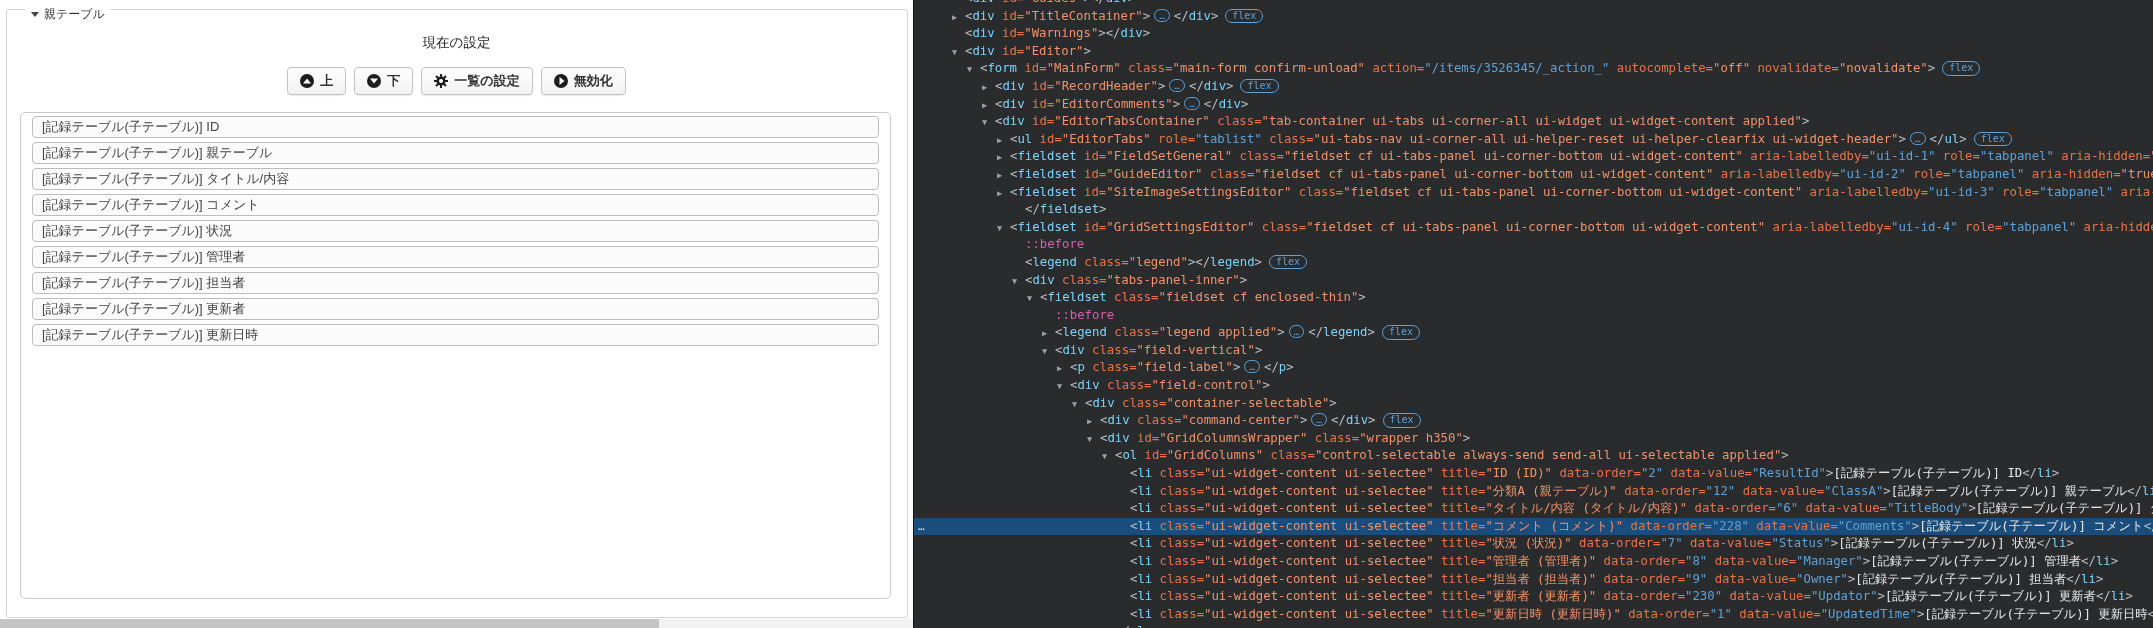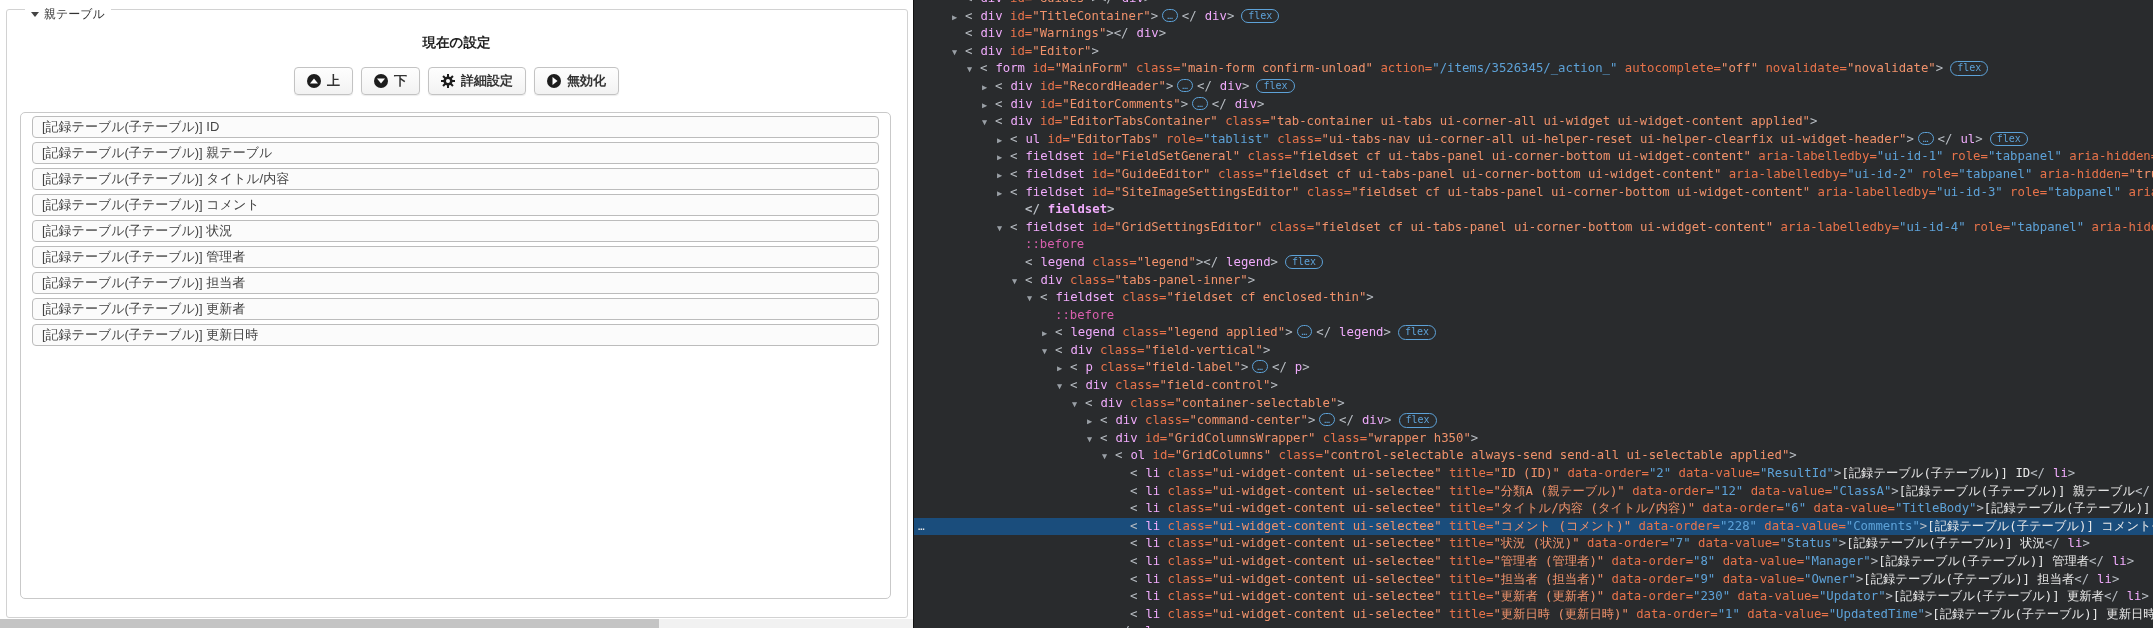--- a/index.html
+++ b/index.html
@@ -8,21 +8,21 @@
 
   
   #page{position:absolute;left:0;top:0;width:913px;height:628px;background:#fff;}
   .fieldset-box{position:absolute;left:6px;top:9px;width:900px;height:607px;
     border:1px solid #d2d2d2;border-radius:3px;}
   .fieldset-legend{position:absolute;left:18px;top:-4px;background:#fff;padding:0 6px;
     font-size:12px;color:#333;white-space:nowrap;}
   .tri-down{display:inline-block;width:0;height:0;border-left:4px solid transparent;
     border-right:4px solid transparent;border-top:5px solid #444;margin-right:5px;vertical-align:1px;}
   .heading{position:absolute;left:0;top:34px;width:913px;text-align:center;
-    font-size:13.5px;color:#222;font-weight:bold;}
+    font-size:13.5px;color:#222;}
   .btn-row{position:absolute;left:0;top:67px;width:913px;display:flex;
     justify-content:center;gap:8px;}
   .btn{display:inline-flex;align-items:center;height:28px;padding:0 12px;
     background:linear-gradient(#fefefe,#f2f2f2);border:1px solid #c3c3c3;border-radius:4px;
     box-shadow:0 1px 1px rgba(0,0,0,.08);font-size:13px;font-weight:600;color:#333;cursor:pointer;}
   .ci{display:inline-block;width:14px;height:14px;border-radius:50%;background:#1d1d1d;
     position:relative;margin-right:6px;}
   .ci::after{content:"";position:absolute;left:50%;top:50%;transform:translate(-50%,-50%);
     border-style:solid;}
   .ci.up::after{border-width:0 4px 5px 4px;border-color:transparent transparent #fff transparent;}
@@ -40,21 +40,21 @@
 
   
   #devtools{position:absolute;left:913px;top:0;width:1240px;height:628px;background:#292b2d;
     overflow:hidden;border-left:1px solid #111;
     font-family:"DejaVu Sans Mono","Liberation Mono",monospace;font-size:12.3px;color:#b8bdc3;}
   .dt-line{position:relative;height:17.6px;line-height:17.6px;white-space:pre;}
   .dt-line:first-child{margin-top:-10px;}
   .dt-line.sel{background:#1a4d7c;}
   .arrow{display:inline-block;width:13px;color:#9aa0a6;font-size:8.5px;text-align:left;}
   .t-p{color:#b8bdc3;}
-  .t-tag{color:#f0abfc;margin-left:8px;}
+  .t-tag{color:#7dd3fc;}
   .t-attr{color:#e8734a;}
   .t-so{color:#f0926b;}
   .t-sb{color:#5da2d8;}
   .t-txt{color:#e8e8e8;}
   .t-ps{color:#d95fae;}
   .pill{display:inline-block;border:1px solid #5da2d8;color:#5da2d8;border-radius:8px;
     padding:0 4px;margin:0 4px;font-size:9.5px;line-height:11px;vertical-align:1px;}
   .badge{display:inline-block;border:1px solid #5da2d8;color:#5da2d8;border-radius:8px;
     padding:0 6px;margin-left:7px;font-size:10px;line-height:12.5px;vertical-align:1px;}
   .gutter-dots{position:absolute;left:4px;top:0;color:#e8e8e8;font-size:11px;letter-spacing:-1px;}
@@ -86,21 +86,21 @@
         <svg class="gear-svg" width="14" height="14" viewBox="0 0 14 14">
           <g fill="#1d1d1d">
             <rect x="6" y="0" width="2" height="14"></rect>
             <rect x="0" y="6" width="14" height="2"></rect>
             <rect x="6" y="0" width="2" height="14" transform="rotate(45 7 7)"></rect>
             <rect x="6" y="0" width="2" height="14" transform="rotate(-45 7 7)"></rect>
             <circle cx="7" cy="7" r="4.6"></circle>
           </g>
           <circle cx="7" cy="7" r="2" fill="#ffffff"></circle>
         </svg>
-        <span>詳細設定</span>
+        <span>一覧の設定</span>
       </button>
       <button class="btn">
         <span class="ci right"></span>
         <span>無効化</span>
       </button>
     </div>
 
     <div class="list-box">
       <div>
           <div class="grid-item">[記録テーブル(子テーブル)] ID</div>
@@ -127,21 +127,21 @@
         <div class="dt-line" style="padding-left: 38px;"><span class="arrow"></span><span class="t-p">&lt;</span><span class="t-tag">div</span><span class="t-attr"> id=</span><span class="t-so">"Warnings"</span><span class="t-p">&gt;&lt;/</span><span class="t-tag">div</span><span class="t-p">&gt;</span></div>
         <div class="dt-line" style="padding-left: 38px;"><span class="arrow">▼</span><span class="t-p">&lt;</span><span class="t-tag">div</span><span class="t-attr"> id=</span><span class="t-so">"Editor"</span><span class="t-p">&gt;</span></div>
         <div class="dt-line" style="padding-left: 53px;"><span class="arrow">▼</span><span class="t-p">&lt;</span><span class="t-tag">form</span><span class="t-attr"> id=</span><span class="t-so">"MainForm"</span><span class="t-attr"> class=</span><span class="t-so">"main-form confirm-unload"</span><span class="t-attr"> action=</span><span class="t-sb">"/items/3526345/_action_"</span><span class="t-attr"> autocomplete=</span><span class="t-so">"off"</span><span class="t-attr"> novalidate=</span><span class="t-so">"novalidate"</span><span class="t-p">&gt;</span><span class="badge">flex</span></div>
         <div class="dt-line" style="padding-left: 68px;"><span class="arrow">▶</span><span class="t-p">&lt;</span><span class="t-tag">div</span><span class="t-attr"> id=</span><span class="t-so">"RecordHeader"</span><span class="t-p">&gt;</span><span class="pill">…</span><span class="t-p">&lt;/</span><span class="t-tag">div</span><span class="t-p">&gt;</span><span class="badge">flex</span></div>
         <div class="dt-line" style="padding-left: 68px;"><span class="arrow">▶</span><span class="t-p">&lt;</span><span class="t-tag">div</span><span class="t-attr"> id=</span><span class="t-so">"EditorComments"</span><span class="t-p">&gt;</span><span class="pill">…</span><span class="t-p">&lt;/</span><span class="t-tag">div</span><span class="t-p">&gt;</span></div>
         <div class="dt-line" style="padding-left: 68px;"><span class="arrow">▼</span><span class="t-p">&lt;</span><span class="t-tag">div</span><span class="t-attr"> id=</span><span class="t-so">"EditorTabsContainer"</span><span class="t-attr"> class=</span><span class="t-so">"tab-container ui-tabs ui-corner-all ui-widget ui-widget-content applied"</span><span class="t-p">&gt;</span></div>
         <div class="dt-line" style="padding-left: 83px;"><span class="arrow">▶</span><span class="t-p">&lt;</span><span class="t-tag">ul</span><span class="t-attr"> id=</span><span class="t-so">"EditorTabs"</span><span class="t-attr"> role=</span><span class="t-sb">"tablist"</span><span class="t-attr"> class=</span><span class="t-so">"ui-tabs-nav ui-corner-all ui-helper-reset ui-helper-clearfix ui-widget-header"</span><span class="t-p">&gt;</span><span class="pill">…</span><span class="t-p">&lt;/</span><span class="t-tag">ul</span><span class="t-p">&gt;</span><span class="badge">flex</span></div>
         <div class="dt-line" style="padding-left: 83px;"><span class="arrow">▶</span><span class="t-p">&lt;</span><span class="t-tag">fieldset</span><span class="t-attr"> id=</span><span class="t-so">"FieldSetGeneral"</span><span class="t-attr"> class=</span><span class="t-so">"fieldset cf ui-tabs-panel ui-corner-bottom ui-widget-content"</span><span class="t-attr"> aria-labelledby=</span><span class="t-sb">"ui-id-1"</span><span class="t-attr"> role=</span><span class="t-sb">"tabpanel"</span><span class="t-attr"> aria-hidden=</span><span class="t-so">"true"</span></div>
         <div class="dt-line" style="padding-left: 83px;"><span class="arrow">▶</span><span class="t-p">&lt;</span><span class="t-tag">fieldset</span><span class="t-attr"> id=</span><span class="t-so">"GuideEditor"</span><span class="t-attr"> class=</span><span class="t-so">"fieldset cf ui-tabs-panel ui-corner-bottom ui-widget-content"</span><span class="t-attr"> aria-labelledby=</span><span class="t-sb">"ui-id-2"</span><span class="t-attr"> role=</span><span class="t-sb">"tabpanel"</span><span class="t-attr"> aria-hidden=</span><span class="t-so">"true"</span></div>
         <div class="dt-line" style="padding-left: 83px;"><span class="arrow">▶</span><span class="t-p">&lt;</span><span class="t-tag">fieldset</span><span class="t-attr"> id=</span><span class="t-so">"SiteImageSettingsEditor"</span><span class="t-attr"> class=</span><span class="t-so">"fieldset cf ui-tabs-panel ui-corner-bottom ui-widget-content"</span><span class="t-attr"> aria-labelledby=</span><span class="t-sb">"ui-id-3"</span><span class="t-attr"> role=</span><span class="t-sb">"tabpanel"</span><span class="t-attr"> aria-hidden=</span></div>
-        <div class="dt-line" style="padding-left: 98px; font-weight: bold;"><span class="arrow"></span><span class="t-p">&lt;/</span><span class="t-tag">fieldset</span><span class="t-p">&gt;</span></div>
+        <div class="dt-line" style="padding-left: 98px;"><span class="arrow"></span><span class="t-p">&lt;/</span><span class="t-tag">fieldset</span><span class="t-p">&gt;</span></div>
         <div class="dt-line" style="padding-left: 83px;"><span class="arrow">▼</span><span class="t-p">&lt;</span><span class="t-tag">fieldset</span><span class="t-attr"> id=</span><span class="t-so">"GridSettingsEditor"</span><span class="t-attr"> class=</span><span class="t-so">"fieldset cf ui-tabs-panel ui-corner-bottom ui-widget-content"</span><span class="t-attr"> aria-labelledby=</span><span class="t-sb">"ui-id-4"</span><span class="t-attr"> role=</span><span class="t-sb">"tabpanel"</span><span class="t-attr"> aria-hidden=</span></div>
         <div class="dt-line" style="padding-left: 98px;"><span class="arrow"></span><span class="t-ps">::before</span></div>
         <div class="dt-line" style="padding-left: 98px;"><span class="arrow"></span><span class="t-p">&lt;</span><span class="t-tag">legend</span><span class="t-attr"> class=</span><span class="t-so">"legend"</span><span class="t-p">&gt;&lt;/</span><span class="t-tag">legend</span><span class="t-p">&gt;</span><span class="badge">flex</span></div>
         <div class="dt-line" style="padding-left: 98px;"><span class="arrow">▼</span><span class="t-p">&lt;</span><span class="t-tag">div</span><span class="t-attr"> class=</span><span class="t-so">"tabs-panel-inner"</span><span class="t-p">&gt;</span></div>
         <div class="dt-line" style="padding-left: 113px;"><span class="arrow">▼</span><span class="t-p">&lt;</span><span class="t-tag">fieldset</span><span class="t-attr"> class=</span><span class="t-so">"fieldset cf enclosed-thin"</span><span class="t-p">&gt;</span></div>
         <div class="dt-line" style="padding-left: 128px;"><span class="arrow"></span><span class="t-ps">::before</span></div>
         <div class="dt-line" style="padding-left: 128px;"><span class="arrow">▶</span><span class="t-p">&lt;</span><span class="t-tag">legend</span><span class="t-attr"> class=</span><span class="t-so">"legend applied"</span><span class="t-p">&gt;</span><span class="pill">…</span><span class="t-p">&lt;/</span><span class="t-tag">legend</span><span class="t-p">&gt;</span><span class="badge">flex</span></div>
         <div class="dt-line" style="padding-left: 128px;"><span class="arrow">▼</span><span class="t-p">&lt;</span><span class="t-tag">div</span><span class="t-attr"> class=</span><span class="t-so">"field-vertical"</span><span class="t-p">&gt;</span></div>
         <div class="dt-line" style="padding-left: 143px;"><span class="arrow">▶</span><span class="t-p">&lt;</span><span class="t-tag">p</span><span class="t-attr"> class=</span><span class="t-so">"field-label"</span><span class="t-p">&gt;</span><span class="pill">…</span><span class="t-p">&lt;/</span><span class="t-tag">p</span><span class="t-p">&gt;</span></div>
         <div class="dt-line" style="padding-left: 143px;"><span class="arrow">▼</span><span class="t-p">&lt;</span><span class="t-tag">div</span><span class="t-attr"> class=</span><span class="t-so">"field-control"</span><span class="t-p">&gt;</span></div>

